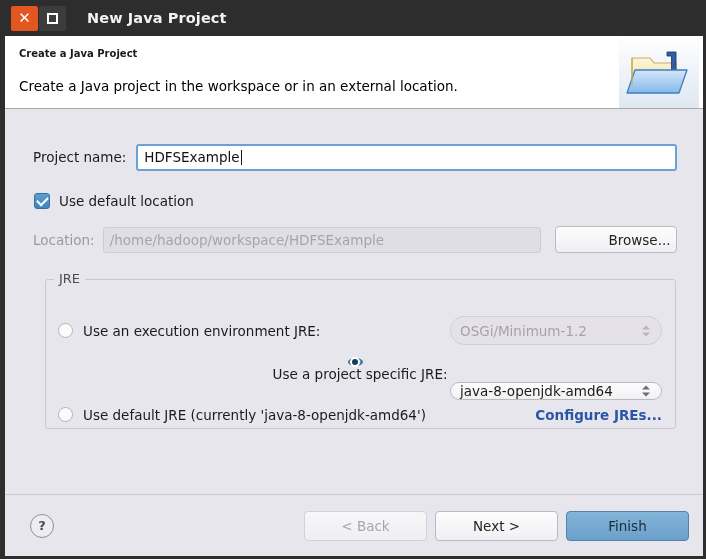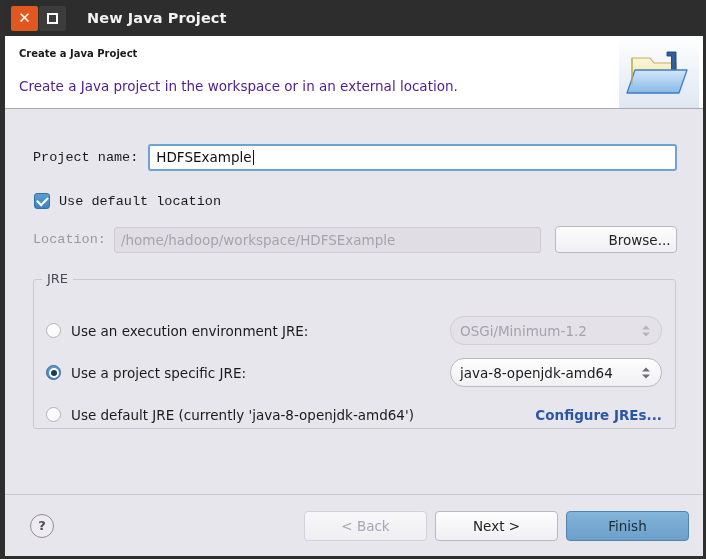--- a/index.html
+++ b/index.html
@@ -91,21 +91,21 @@
     top: 12px;
     font-size: 10px;
     font-weight: bold;
     color: #1a1a1a;
   }
   .banner-desc {
     position: absolute;
     left: 14px;
     top: 42px;
     font-size: 13.5px;
-    color: #4c1d95;
+    color: #000000;
   }
   .banner-icon {
     position: absolute;
     right: 4px;
     top: 0px;
     width: 80px;
     height: 72px;
   }
 
   
@@ -121,21 +121,20 @@
     top: 34px;
     right: 26px;
     height: 28px;
     display: flex;
     align-items: center;
   }
   .label {
     font-size: 13.5px;
     color: #1b1b1b;
     white-space: nowrap;
-    font-family: Liberation Mono, monospace;
   }
   .label.disabled {
     color: #9a98a0;
   }
 
   .textinput {
     flex: 1;
     height: 27px;
     box-sizing: border-box;
     margin-left: 10px;
@@ -220,21 +219,21 @@
   .btn-browse {
     width: 122px;
     height: 27px;
     margin-left: 14px;
     padding-left: 47px;
   }
 
   
   .group {
     position: absolute;
-    left: 28px;
+    left: 40px;
     top: 170px;
     right: 27px;
     height: 150px;
     border: 1px solid #c9c7d0;
     border-radius: 3px;
     box-sizing: border-box;
   }
   .group-legend {
     position: absolute;
     left: 8px;
@@ -247,21 +246,21 @@
 
   .jre-row {
     position: absolute;
     left: 12px;
     right: 13px;
     height: 29px;
     display: flex;
     align-items: center;
   }
   .jre-row.r1 { top: 36px; }
-  .jre-row.r2 { top: 78px; }
+  .jre-row.r2 { top: 78px; flex-direction: column; }
   .jre-row.r3 { top: 120px; }
 
   .radio {
     width: 15px;
     height: 15px;
     min-width: 15px;
     box-sizing: border-box;
     border-radius: 50%;
     background: #fbfbfc;
     border: 1px solid #b3b1ba;

